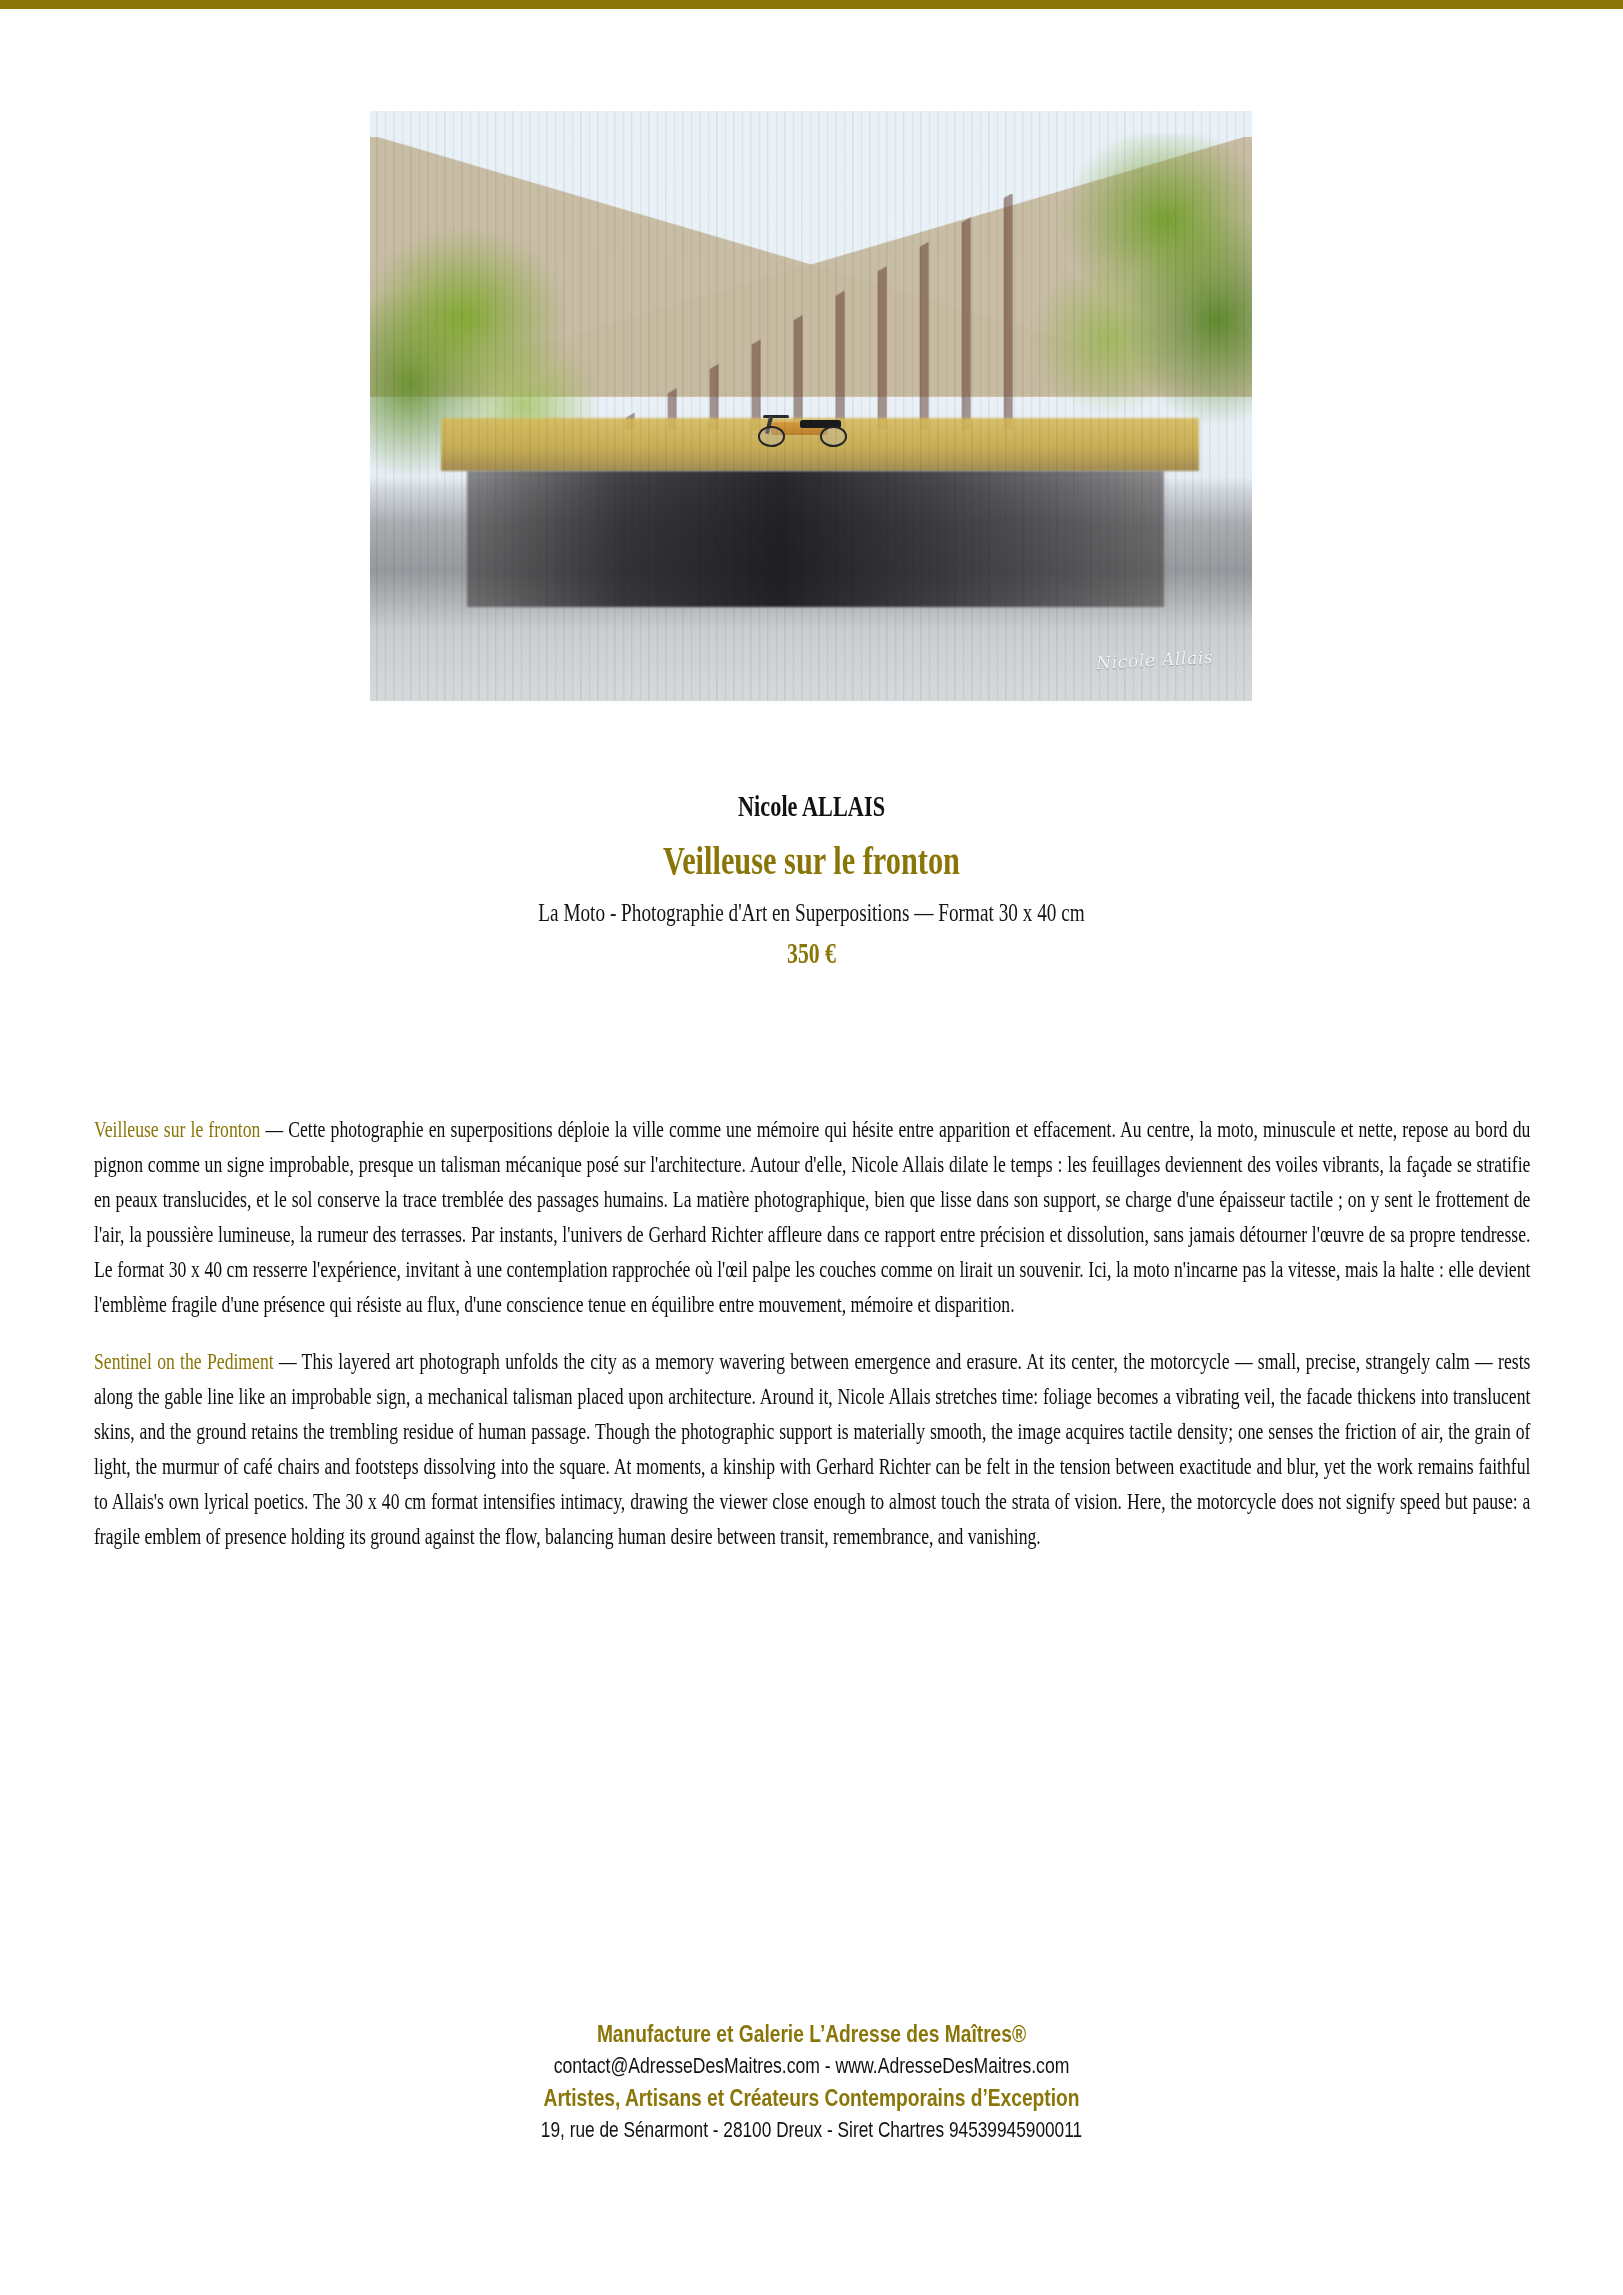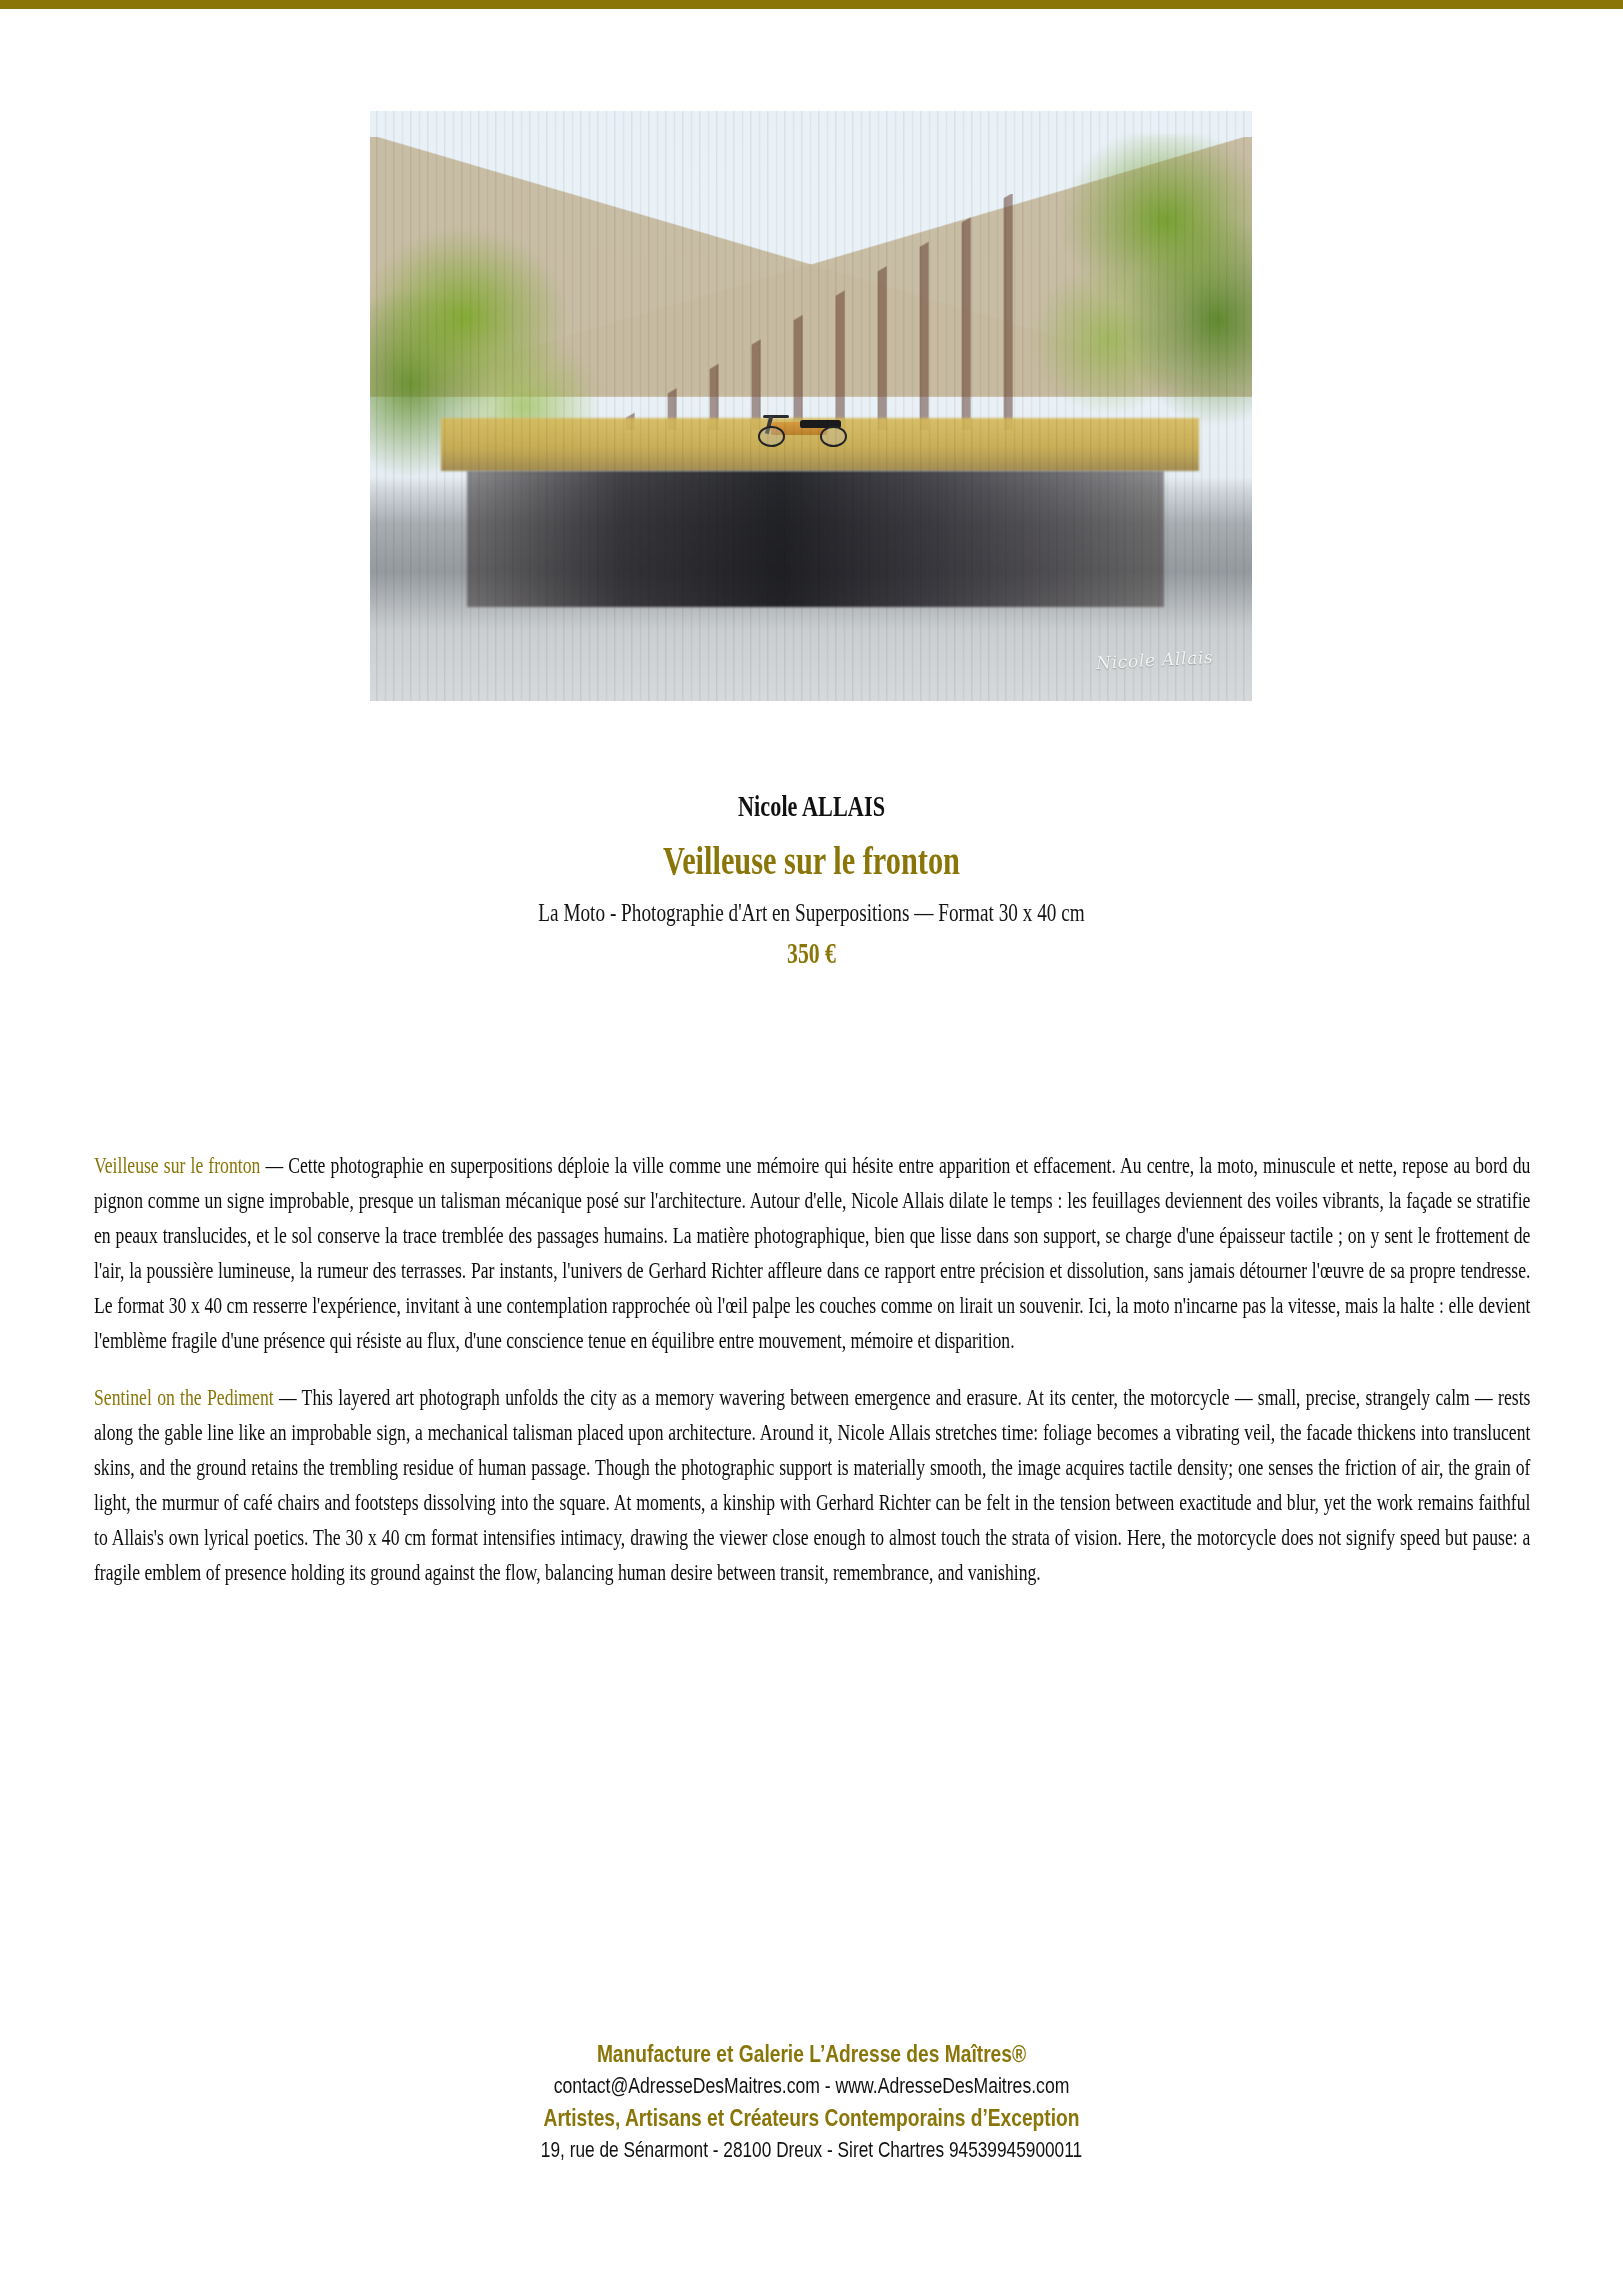--- a/index.html
+++ b/index.html
@@ -236,21 +236,21 @@
     color: #8a7508;
     line-height: 1.2;
     margin-top: 7.9px;
     transform: scaleX(0.74);
   }
 
   
   .body-copy {
     position: absolute;
     left: 94px;
-    top: 1148px;
+    top: 1112px;
     width: 1437px;
   }
   .para {
     font-family: "Liberation Serif", serif;
     font-size: 24px;
     line-height: 35px;
     color: #0d0d0d;
     text-align: justify;
     margin: 0 0 22px 0;
     transform: scaleX(0.735);
@@ -270,21 +270,20 @@
     width: 1623px;
     height: 196px;
   }
   .footer-text {
     position: absolute;
     left: 0;
     right: 0;
     top: 0;
     text-align: center;
     font-family: "Liberation Sans", sans-serif;
-    margin-top: 20px;
   }
   .footer-line {
     line-height: 1.28;
     transform: scaleX(0.80);
   }
   .f-1 {
     font-size: 24px;
     font-weight: bold;
     color: #8a7508;
   }

